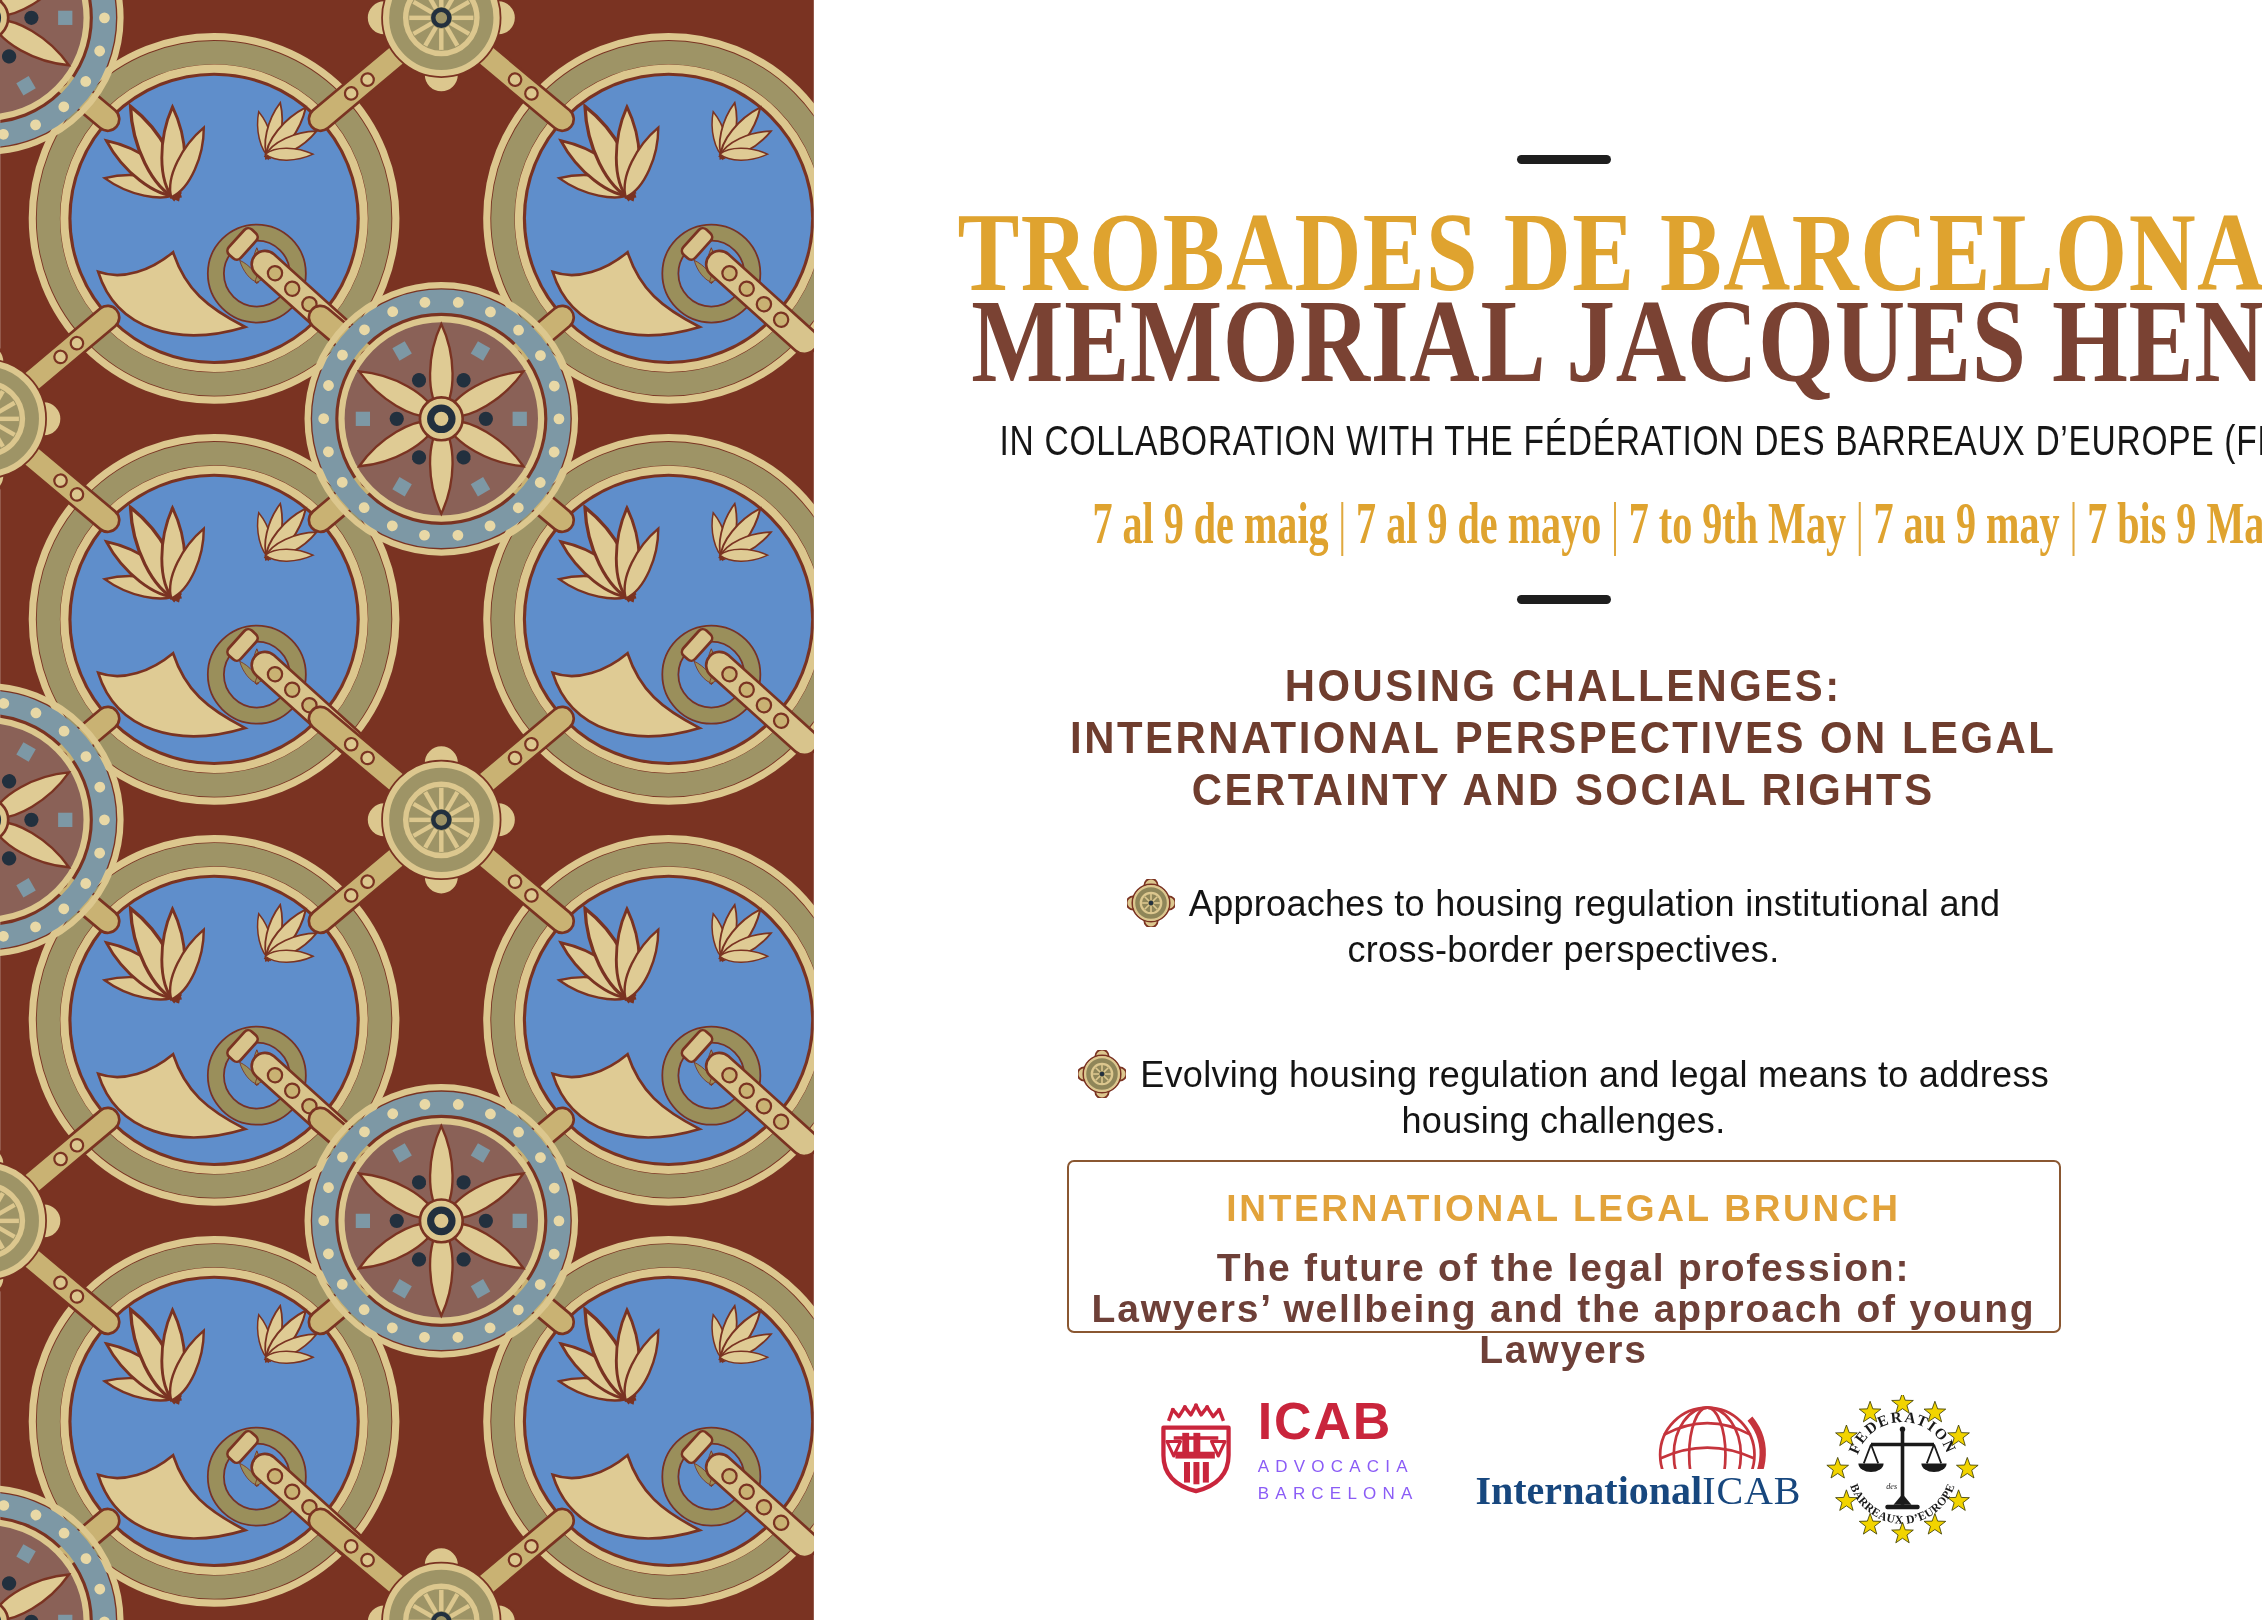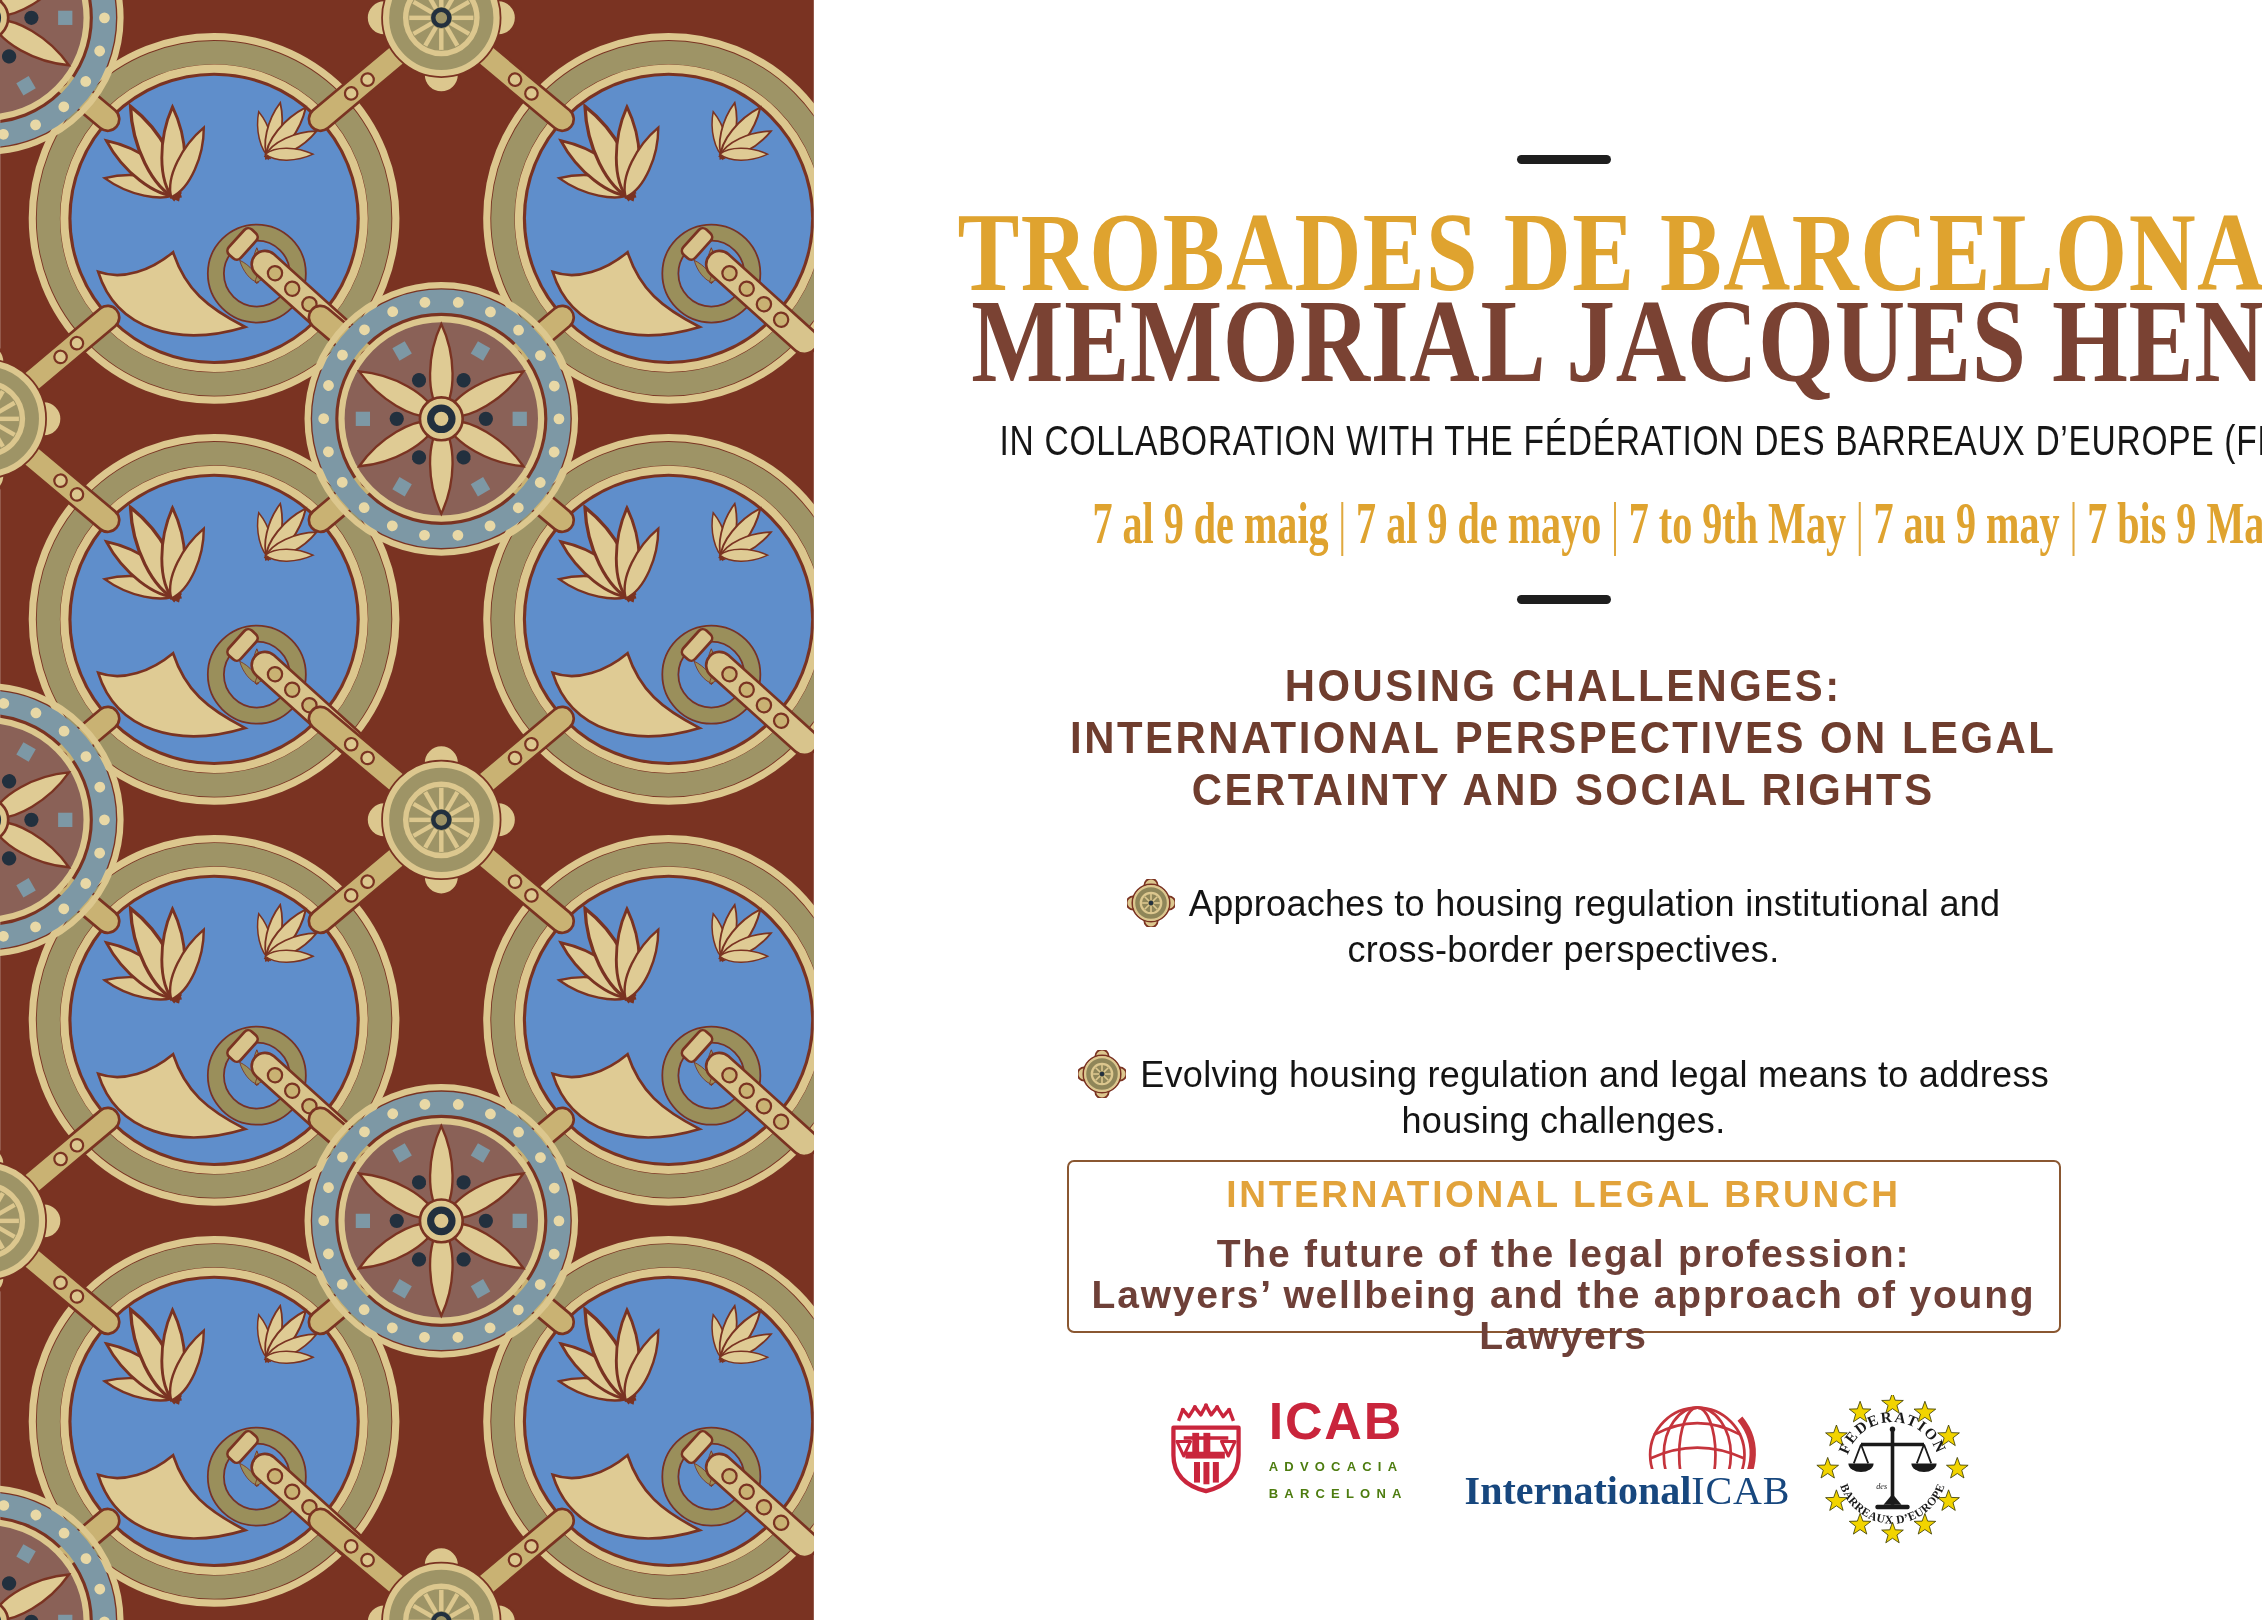--- a/index.html
+++ b/index.html
@@ -28,30 +28,30 @@
   .date-sep{font-weight:400;margin:0 14.3px;color:#E0A93F;}
   .theme{top:660px;font-weight:700;font-size:45px;line-height:52px;color:#6F3D2E;
          letter-spacing:2.7px;text-decoration:underline;}
   .theme .condensed{transform:scaleX(0.93);}
   .topic{line-height:45px;font-size:36px;color:#141414;letter-spacing:0.3px;}
   .topic-1{top:879px;} .topic-2{top:1002px;margin-top:48px;}
   .topic-row{display:flex;justify-content:center;align-items:center;gap:14.3px;}
   .topic-icon{width:48px;height:48px;flex:0 0 auto;}
   .brunch-box{position:absolute;top:1160px;left:50%;transform:translateX(-50%);
               width:994px;height:173px;box-sizing:border-box;border:2.7px solid #8A5731;
-              border-radius:7px;text-align:center;padding-top:14px;background:#fff;}
+              border-radius:7px;text-align:center;padding-top:28px;background:#fff;}
   .brunch-title{font-size:37px;font-weight:700;letter-spacing:2.7px;color:#E2A33B;line-height:1;}
   .brunch-line{font-size:39px;font-weight:700;letter-spacing:1.8px;color:#6E4038;line-height:41px;}
   .brunch-line.first{margin-top:19.6px;}
   .logos{position:absolute;top:1395px;left:0;width:100%;display:flex;justify-content:center;
          align-items:flex-start;gap:57px;}
   .icab-logo{display:flex;align-items:center;gap:14.3px;}
   .icab-texts{text-align:left;}
   .icab-name{font-size:52px;font-weight:700;color:#C9253C;letter-spacing:1.8px;line-height:1;}
-  .icab-sub{font-size:13px;font-weight:700;color:#4d7c0f;letter-spacing:6.2px;line-height:23px;
+  .icab-sub{font-size:17px;font-weight:400;color:#8b5cf6;letter-spacing:6.2px;line-height:23px;
             margin-top:3.6px;}
   .icab-sub.s1{margin-top:8px;}
   .intl-logo{position:relative;width:294px;height:132px;}
   .intl-globe{position:absolute;right:0;top:0;}
   .intl-text{position:absolute;left:0;bottom:13px;background:#ffffff;padding:2.7px 1.8px 2.7px 0;
              font-family:"Liberation Serif",serif;color:#17477E;font-size:40px;line-height:1;}
   .intl-part1{font-weight:700;}
   .intl-part2{font-weight:400;letter-spacing:0.9px;}
   .fbe-logo{width:153px;height:153px;}
 </style>

